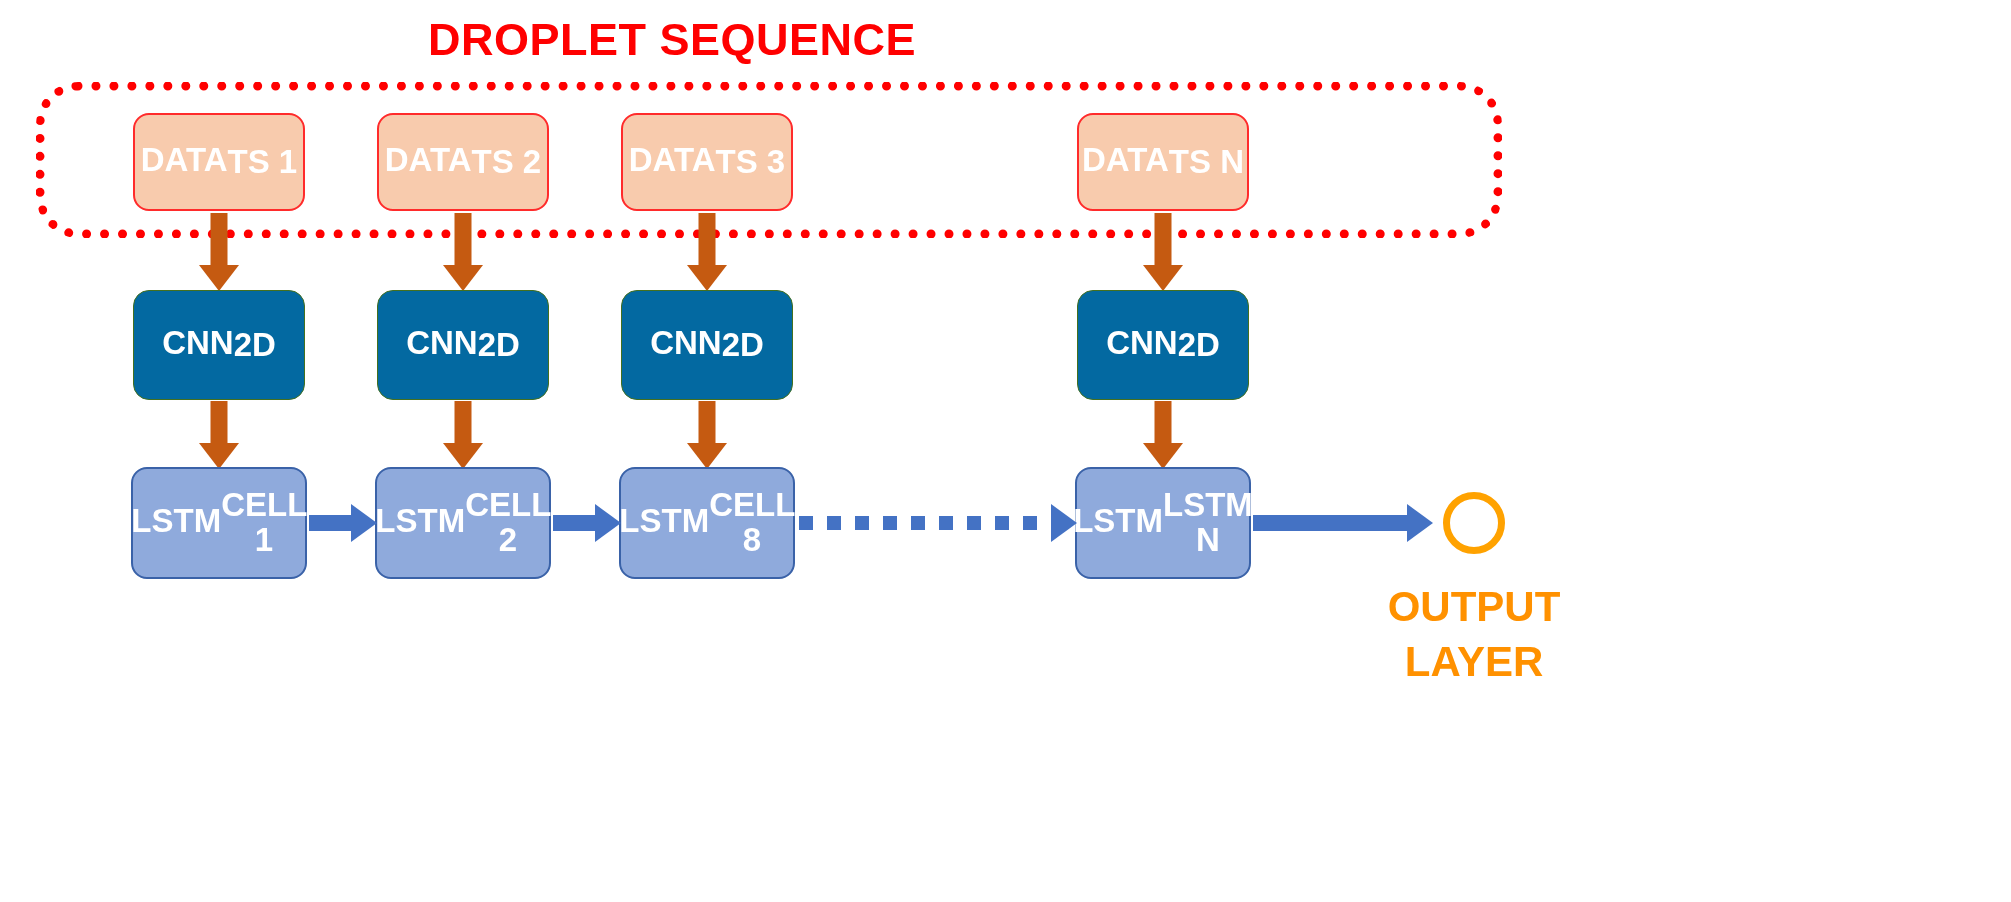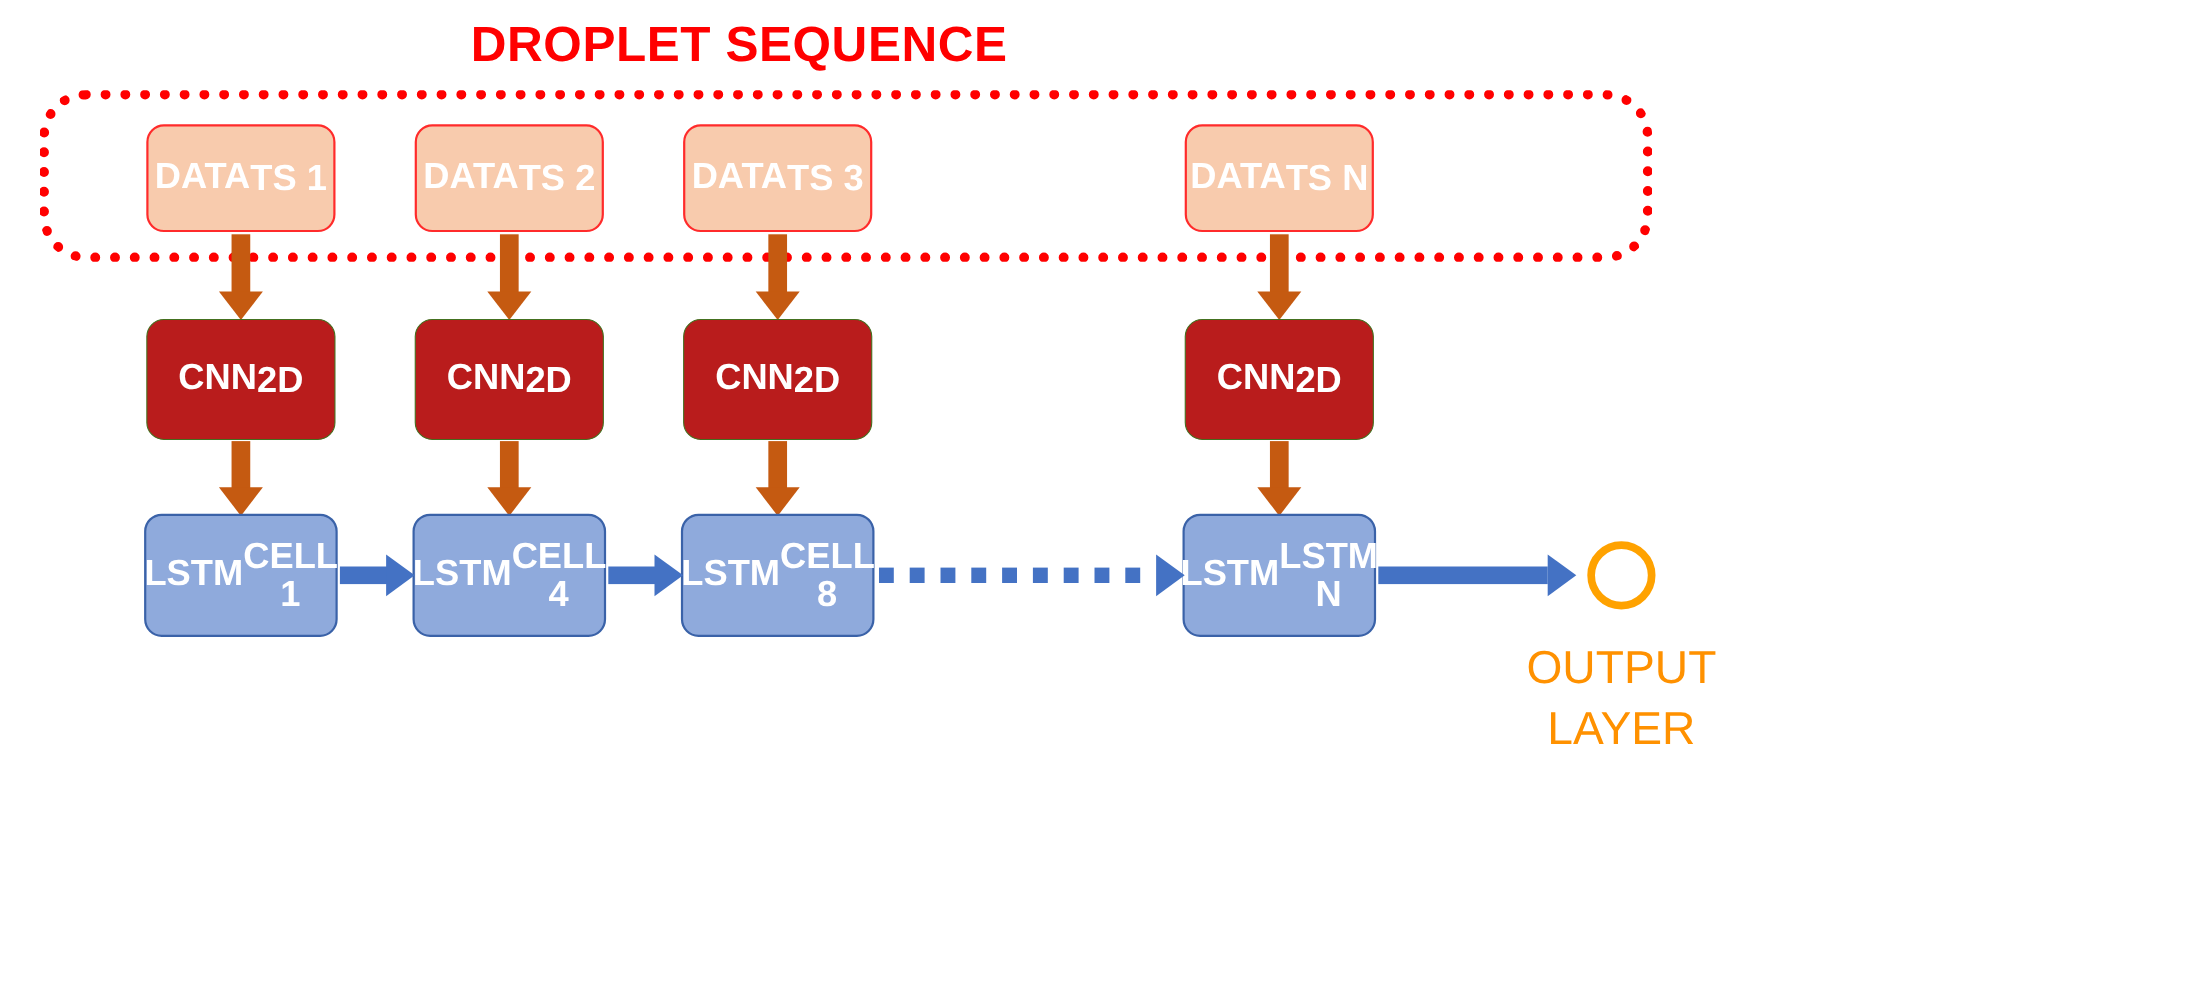--- a/index.html
+++ b/index.html
@@ -43,21 +43,21 @@
   .data-node{
     background:#F8CBAD;
     border:2px solid #FF2B2B;
     width:172px; height:98px;
     font-size:33px;
     border-radius:16px;
   }
   .data-node .l1{margin-bottom:3px;}
 
   .cnn-node{
-    background:#b91c1c;
+    background:#0369a1;
     border:1px solid #44701F;
     width:172px; height:110px;
     font-size:33px;
     border-radius:16px;
   }
   .cnn-node .l1{margin-bottom:3px;}
 
   .lstm-node{
     background:#8FAADC;
     border:2px solid #3A62A8;
@@ -109,21 +109,21 @@
     border:7px solid #FFA200;
     border-radius:50%;
     box-sizing:border-box;
     background:transparent;
   }
   .out-label{
     position:absolute;
     text-align:center;
     color:#FF9100;
     font-size:42px;
-    font-weight:normal;
+    font-weight:bold;
     line-height:1.30;
     white-space:nowrap;
   }
 </style>
 </head>
 <body>
 
 <div id="stage">
 
   <div class="title">DROPLET SEQUENCE</div>
@@ -197,21 +197,21 @@
     <div class="shaft" style="height:44px;"></div>
       <div class="head"></div>
   </div>
 
   <div class="node lstm-node" style="left:131px; top:467px;">
     <span class="l1">LSTM</span>
     <span class="l2">CELL 1</span>
   </div>
   <div class="node lstm-node" style="left:375px; top:467px;">
     <span class="l1">LSTM</span>
-    <span class="l2">CELL 4</span>
+    <span class="l2">CELL 2</span>
   </div>
   <div class="node lstm-node" style="left:619px; top:467px;">
     <span class="l1">LSTM</span>
     <span class="l2">CELL 8</span>
   </div>
   <div class="node lstm-node" style="left:1075px; top:467px;">
     <span class="l1">LSTM</span>
     <span class="l2">LSTM N</span>
   </div>
 

